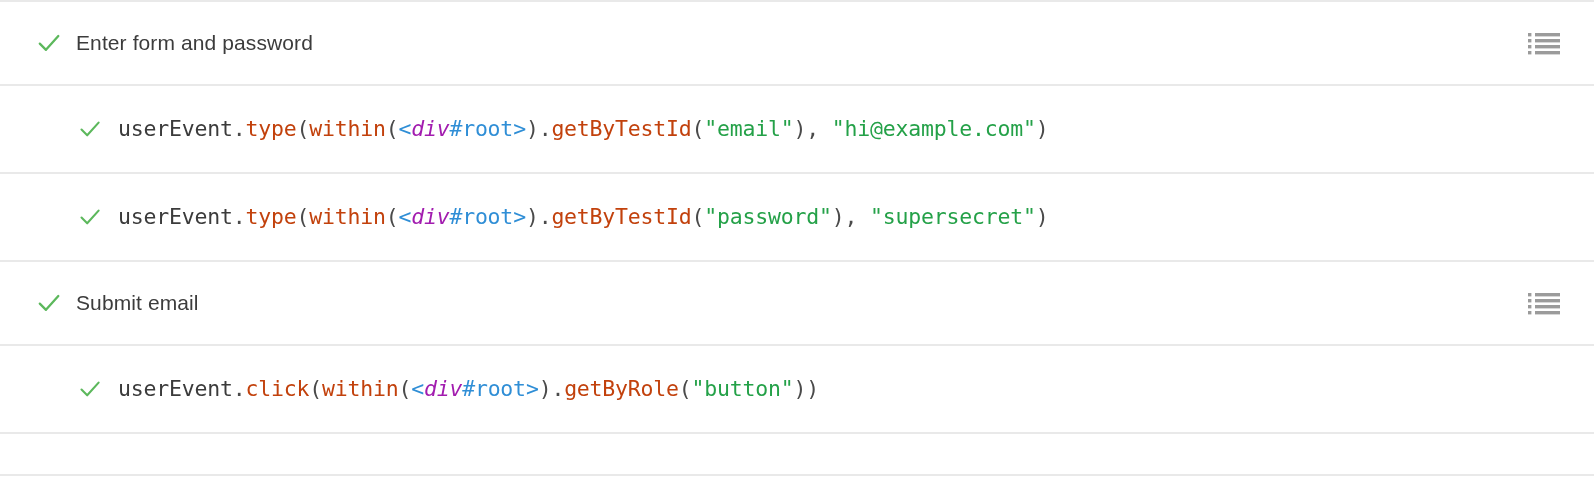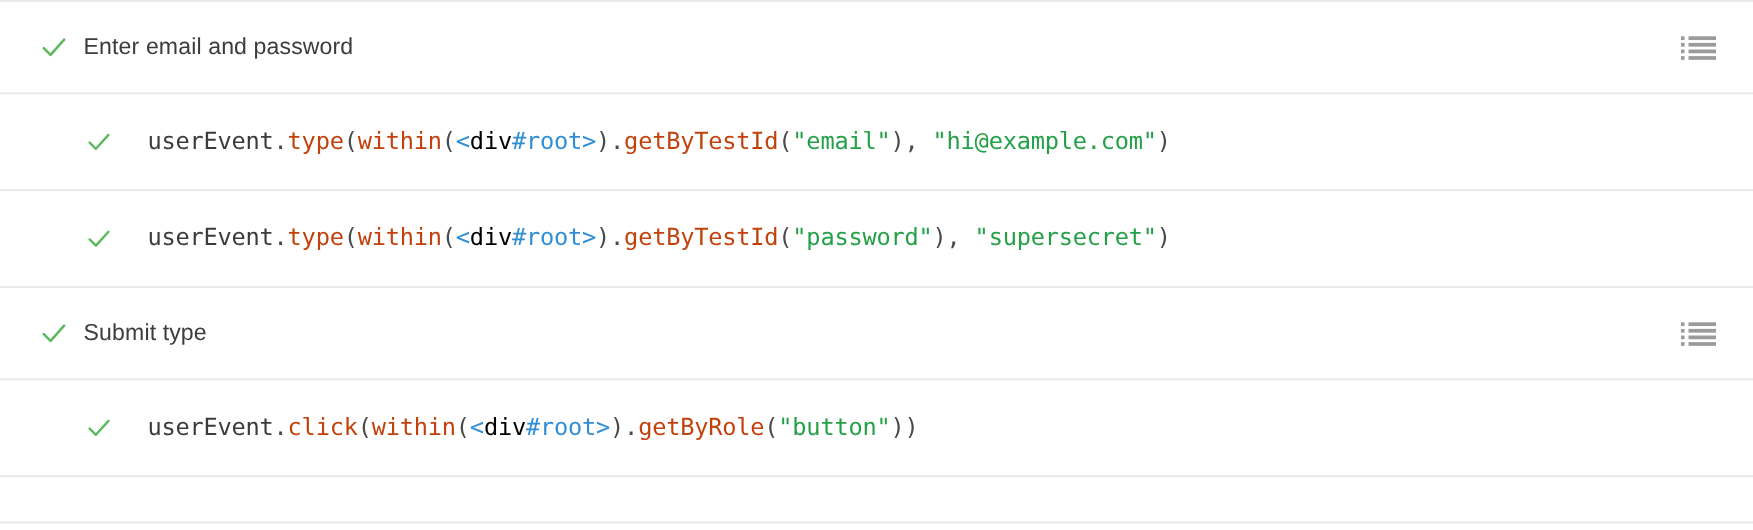--- a/index.html
+++ b/index.html
@@ -62,25 +62,25 @@
 
   
   .code {
     font-family: "DejaVu Sans Mono", "Liberation Mono", monospace;
     font-size: 21.5px;
     line-height: 1;
     color: #3b3b3b;
     white-space: pre;
     letter-spacing: -0.2px;
   }
-  .tok-plain  { color: #3b3b3b; margin-left: 16px; }
+  .tok-plain  { color: #3b3b3b; }
   .tok-punct  { color: #4a4a4a; }
   .tok-fn     { color: #c2410c; }
   .tok-tag    { color: #2f8ed6; }
-  .tok-elem   { color: #000000; }
+  .tok-elem   { color: #a21caf; font-style: italic; }
   .tok-str    { color: #24a148; }
 
   
   .row-actions {
     position: absolute;
     right: 34px;
     top: 50%;
     transform: translateY(-50%);
     display: flex;
     align-items: center;
@@ -92,21 +92,21 @@
   }
 </style>
 </head>
 <body>
 
 <div class="results-panel" id="panel">
     <div class="row group">
       <svg viewBox="0 0 24 24" class="check">
         <path d="M3.5 12.6 L9.2 18.3 L20.6 5.6" fill="none" stroke="#5cb85c" stroke-width="2.1" stroke-linecap="round" stroke-linejoin="round"></path>
       </svg>
-      <span class="group-title">Enter email and password</span>
+      <span class="group-title">Enter form and password</span>
       <div class="row-actions">
         <svg viewBox="0 0 32 24" class="list-icon">
           <rect x="0" y="2" width="3.4" height="3.4" fill="#9b9b9b"></rect>
           <rect x="7" y="2" width="25" height="3.4" fill="#9b9b9b"></rect>
           <rect x="0" y="8" width="3.4" height="3.4" fill="#9b9b9b"></rect>
           <rect x="7" y="8" width="25" height="3.4" fill="#9b9b9b"></rect>
           <rect x="0" y="14" width="3.4" height="3.4" fill="#9b9b9b"></rect>
           <rect x="7" y="14" width="25" height="3.4" fill="#9b9b9b"></rect>
           <rect x="0" y="20" width="3.4" height="3.4" fill="#9b9b9b"></rect>
           <rect x="7" y="20" width="25" height="3.4" fill="#9b9b9b"></rect>
@@ -122,21 +122,21 @@
     <div class="row test">
       <svg viewBox="0 0 24 24" class="check small">
         <path d="M3.5 12.6 L9.2 18.3 L20.6 5.6" fill="none" stroke="#5cb85c" stroke-width="2.1" stroke-linecap="round" stroke-linejoin="round"></path>
       </svg>
       <span class="code"><span class="tok-plain">userEvent</span><span class="tok-punct">.</span><span class="tok-fn">type</span><span class="tok-punct">(</span><span class="tok-fn">within</span><span class="tok-punct">(</span><span class="tok-tag">&lt;</span><span class="tok-elem">div</span><span class="tok-tag">#root</span><span class="tok-tag">&gt;</span><span class="tok-punct">)</span><span class="tok-punct">.</span><span class="tok-fn">getByTestId</span><span class="tok-punct">(</span><span class="tok-str">"password"</span><span class="tok-punct">)</span><span class="tok-punct">, </span><span class="tok-str">"supersecret"</span><span class="tok-punct">)</span></span>
     </div>
     <div class="row group">
       <svg viewBox="0 0 24 24" class="check">
         <path d="M3.5 12.6 L9.2 18.3 L20.6 5.6" fill="none" stroke="#5cb85c" stroke-width="2.1" stroke-linecap="round" stroke-linejoin="round"></path>
       </svg>
-      <span class="group-title">Submit type</span>
+      <span class="group-title">Submit email</span>
       <div class="row-actions">
         <svg viewBox="0 0 32 24" class="list-icon">
           <rect x="0" y="2" width="3.4" height="3.4" fill="#9b9b9b"></rect>
           <rect x="7" y="2" width="25" height="3.4" fill="#9b9b9b"></rect>
           <rect x="0" y="8" width="3.4" height="3.4" fill="#9b9b9b"></rect>
           <rect x="7" y="8" width="25" height="3.4" fill="#9b9b9b"></rect>
           <rect x="0" y="14" width="3.4" height="3.4" fill="#9b9b9b"></rect>
           <rect x="7" y="14" width="25" height="3.4" fill="#9b9b9b"></rect>
           <rect x="0" y="20" width="3.4" height="3.4" fill="#9b9b9b"></rect>
           <rect x="7" y="20" width="25" height="3.4" fill="#9b9b9b"></rect>

